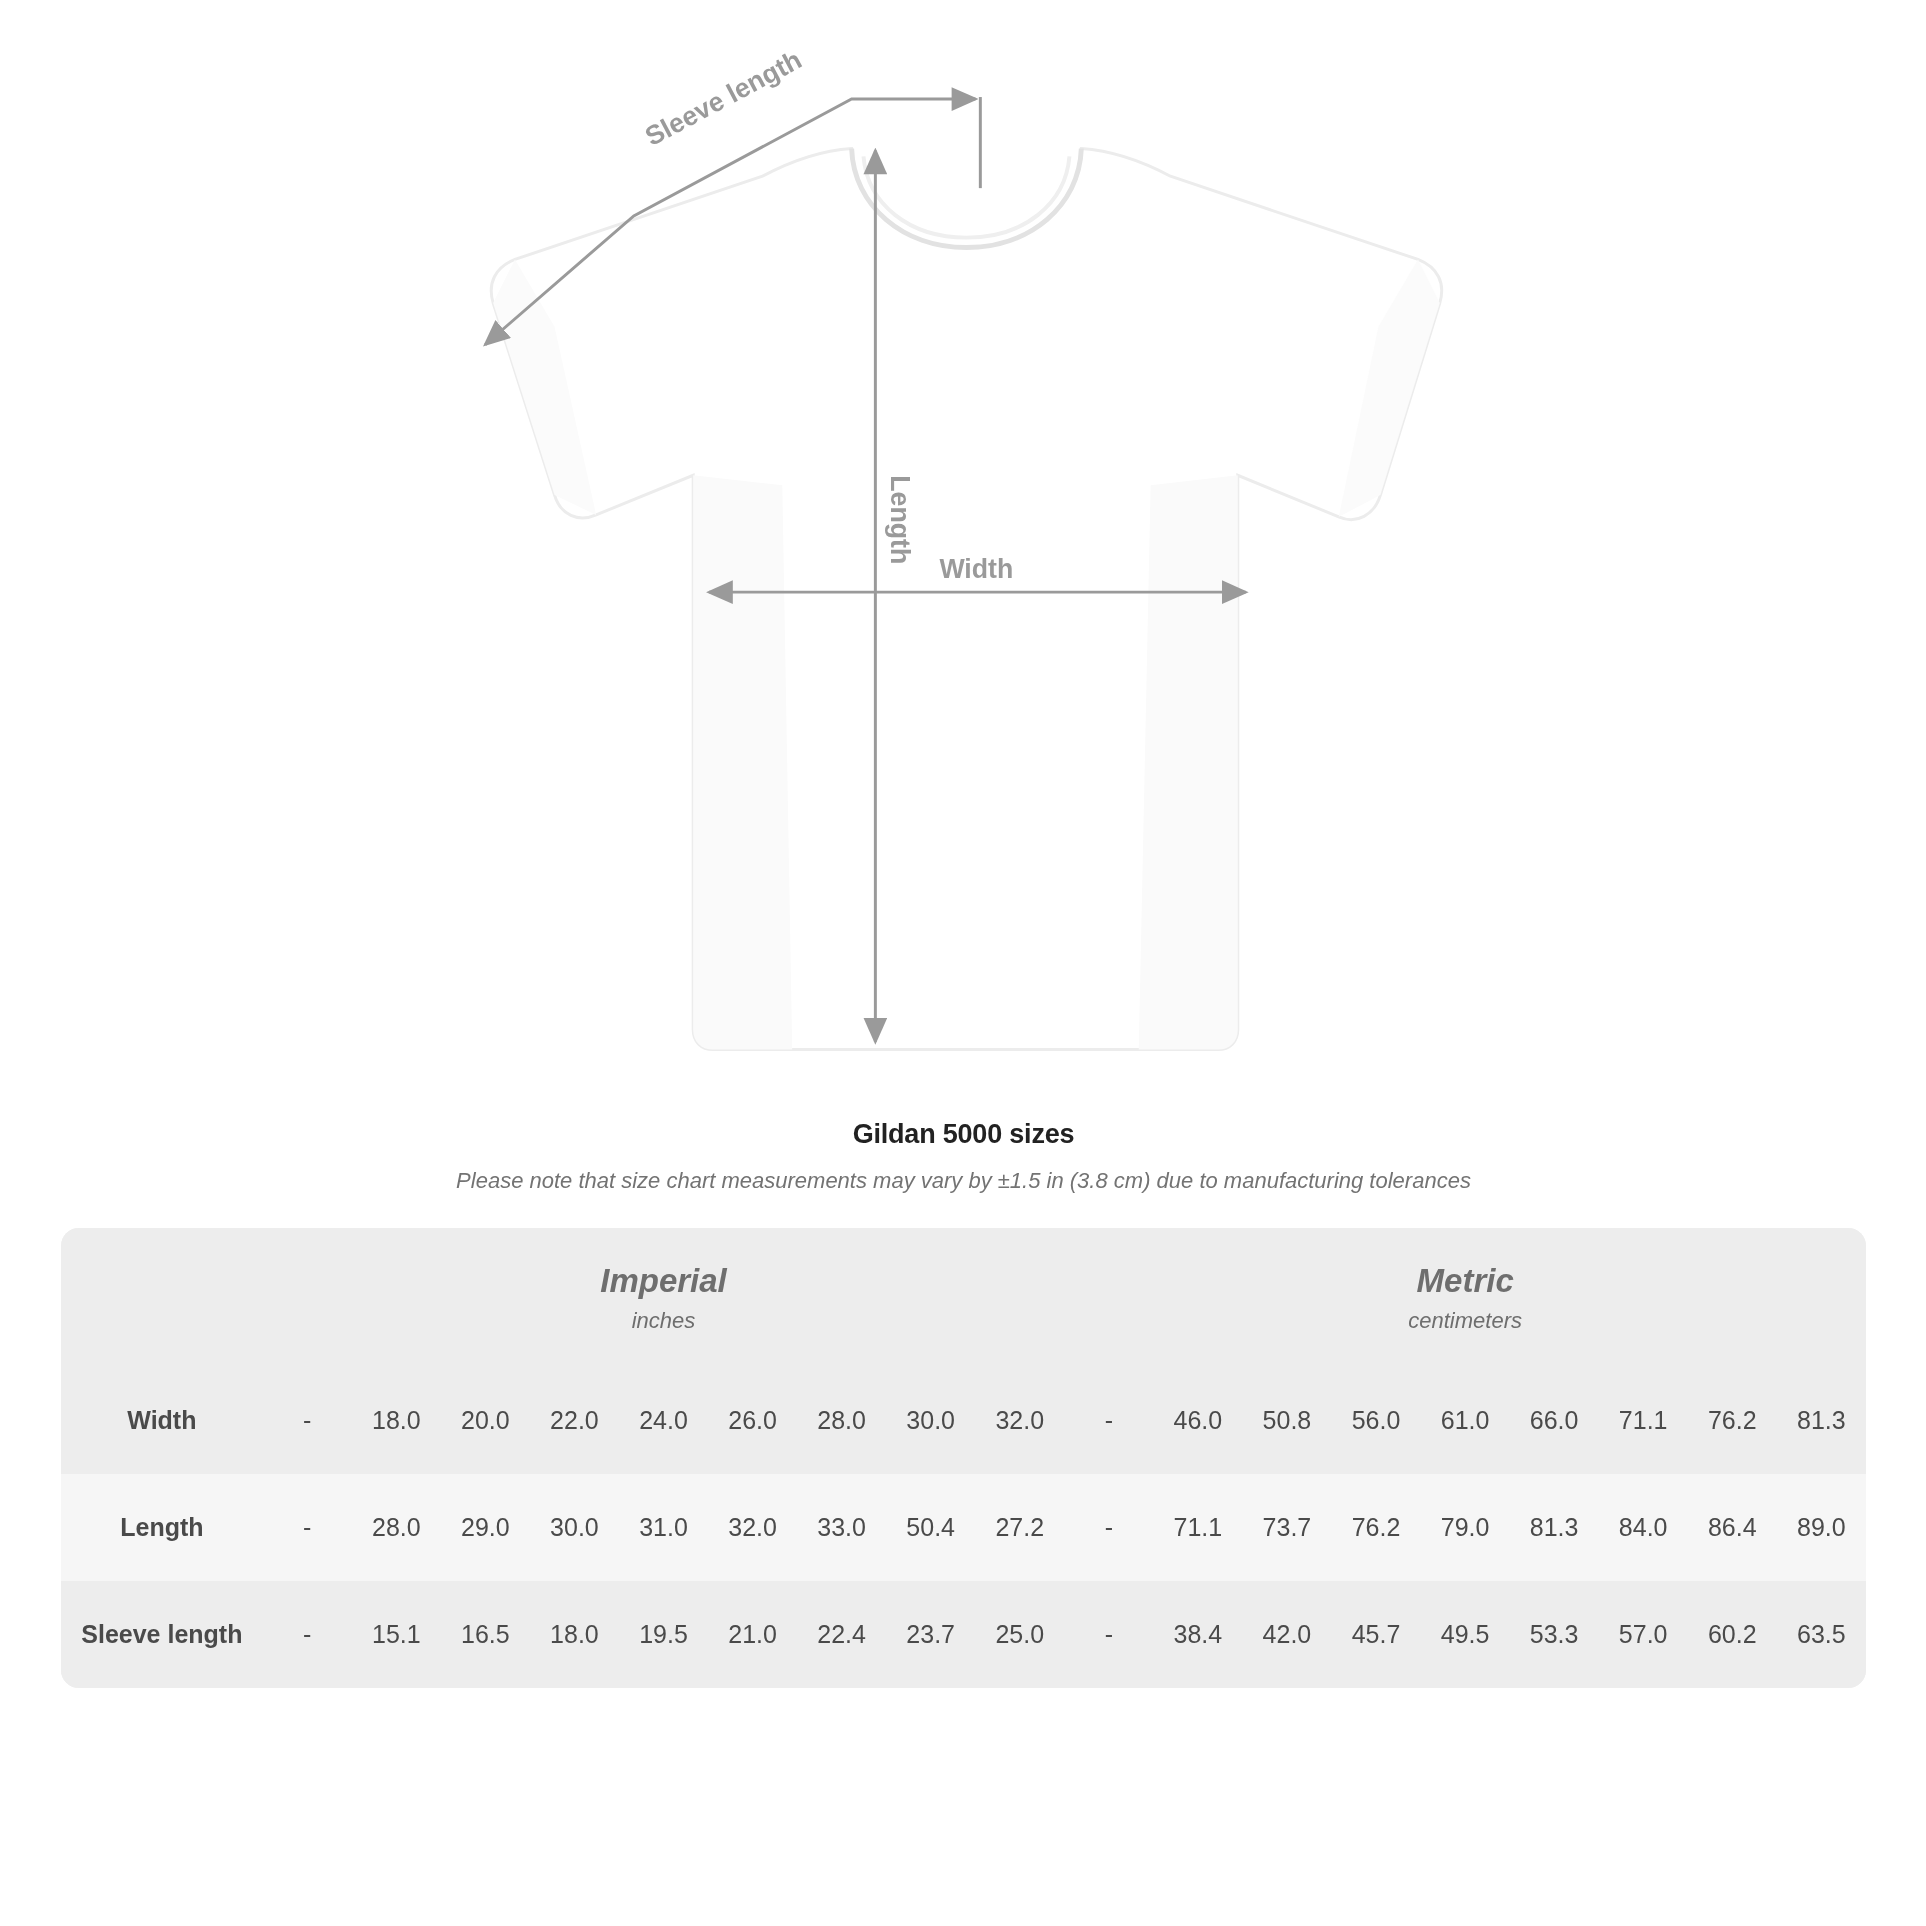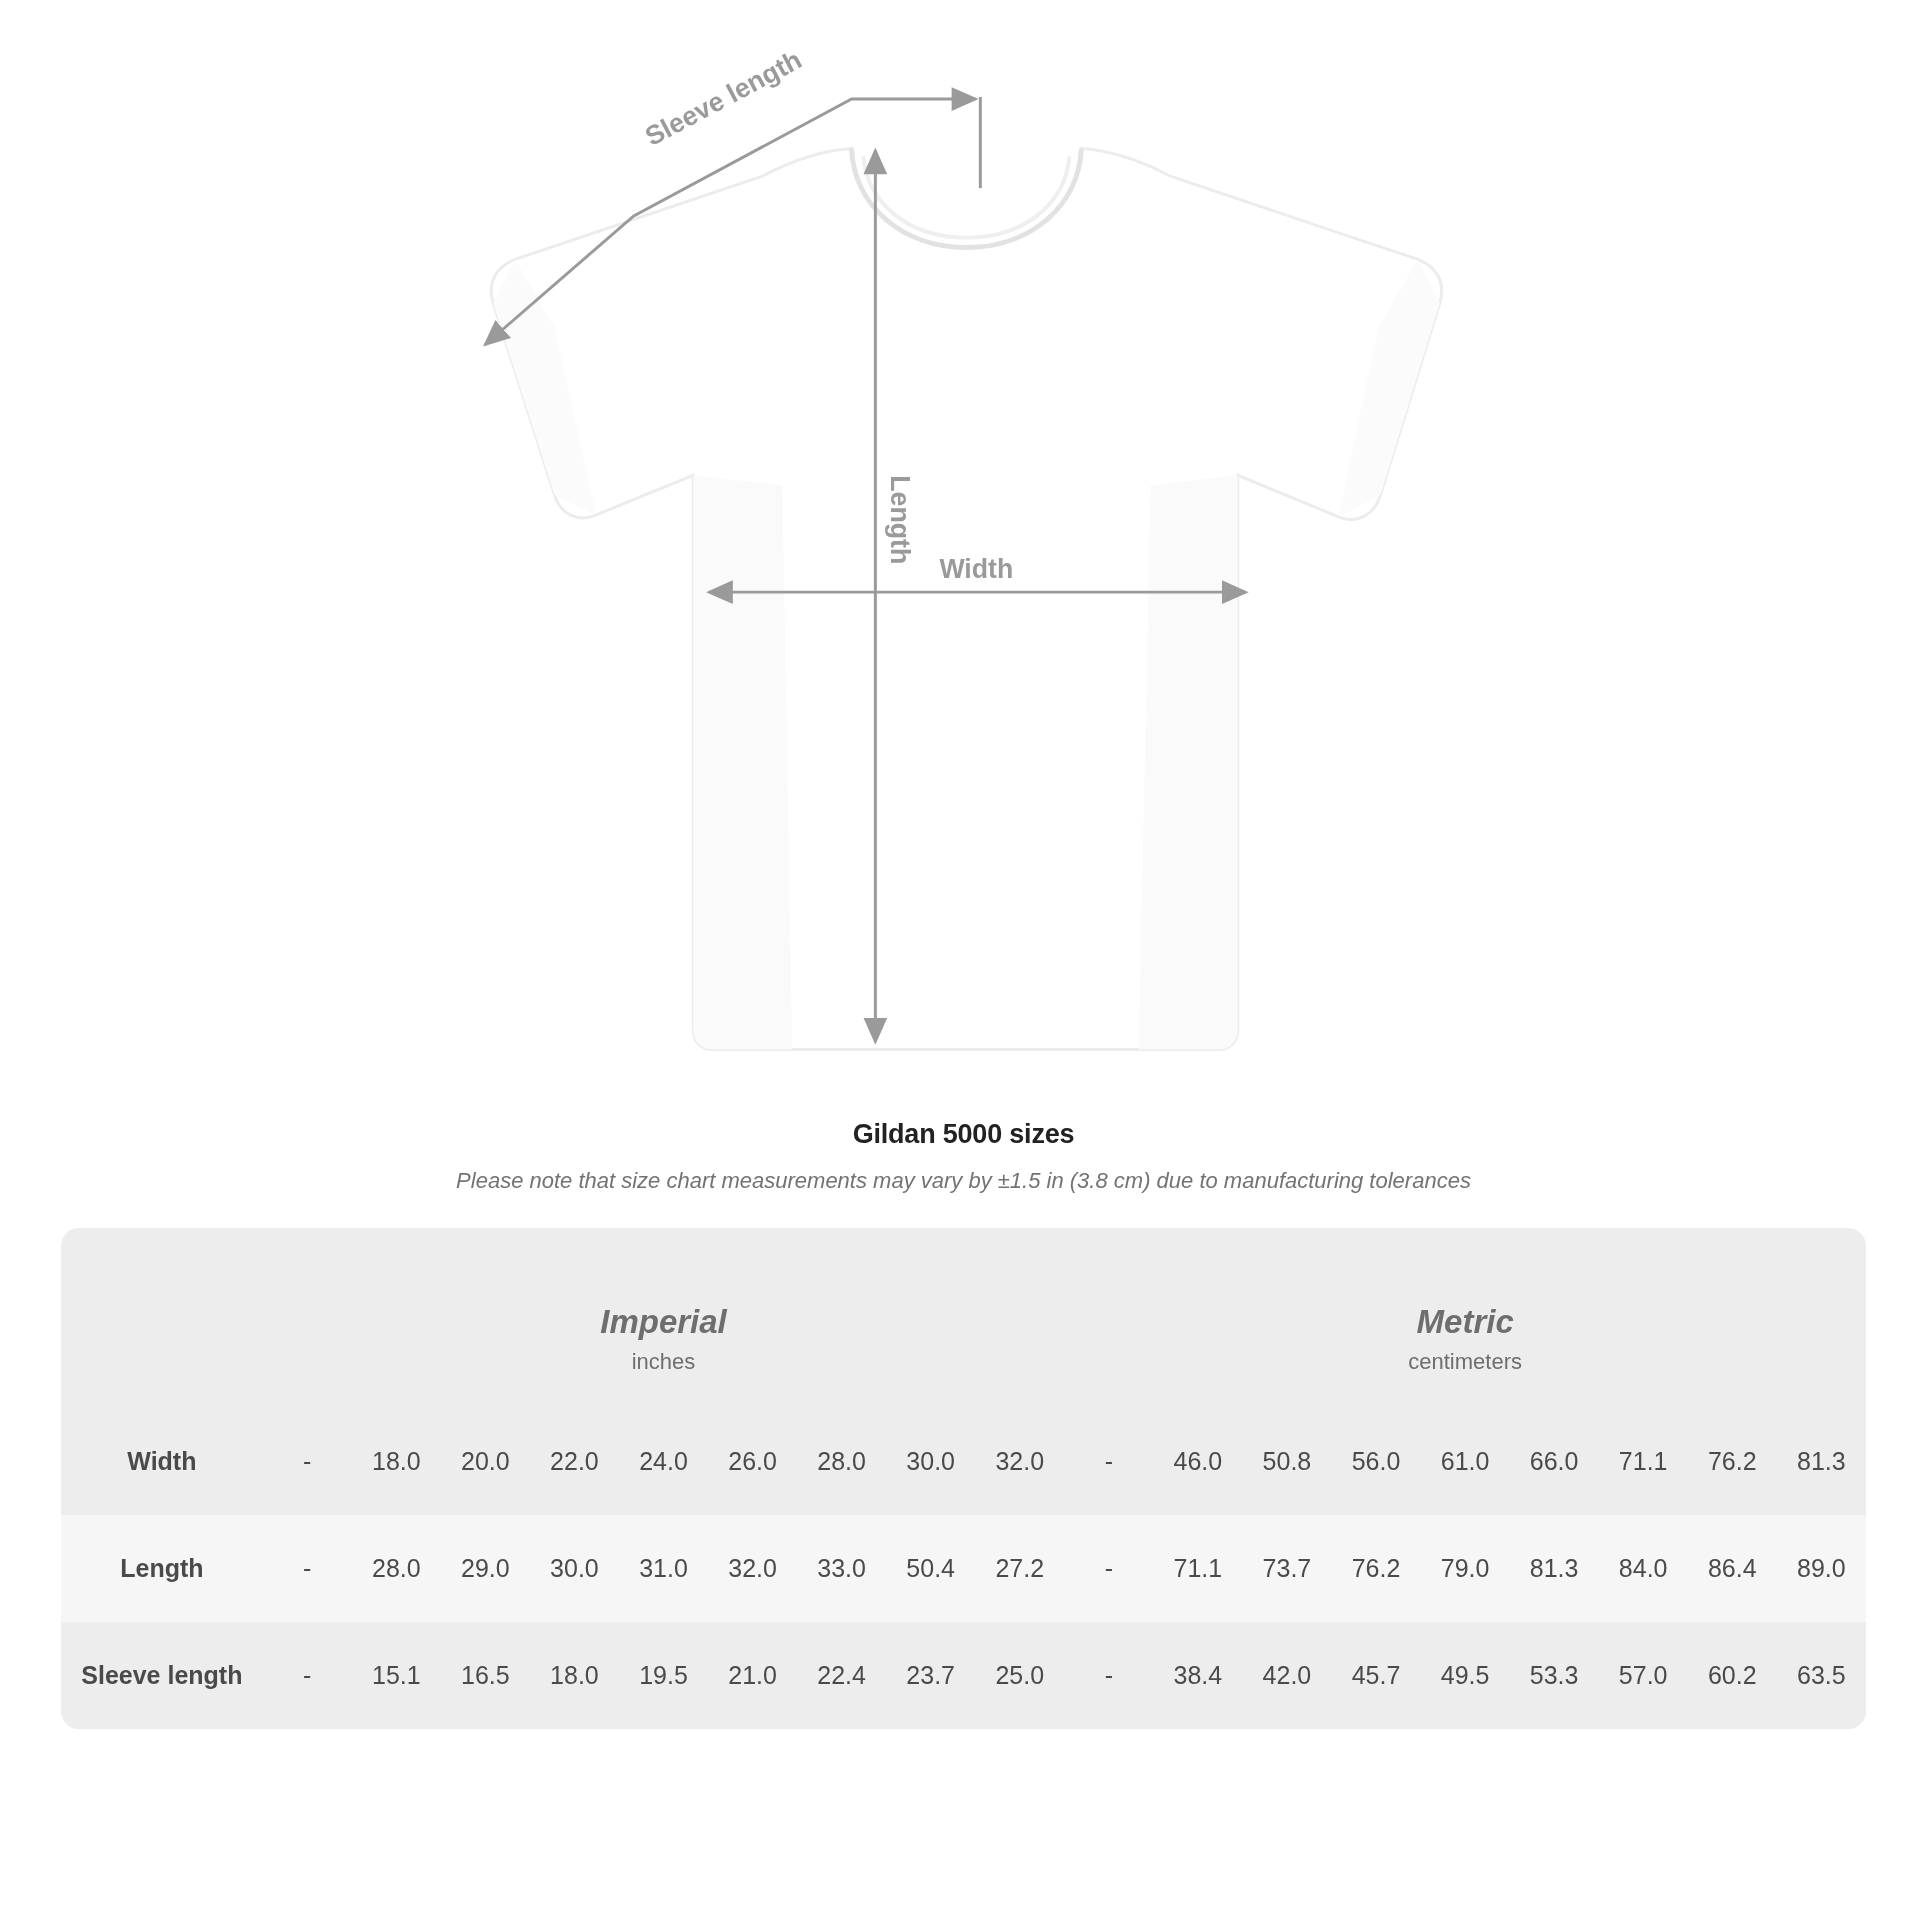--- a/index.html
+++ b/index.html
@@ -55,21 +55,20 @@
   .table-wrap {
     margin: 34px 61px 0 61px;
     border-radius: 18px;
     overflow: hidden;
     background: #ededed;
   }
   table.size-table {
     border-collapse: collapse;
     width: 100%;
     table-layout: fixed;
-    margin-top: 41px;
   }
   table.size-table td, table.size-table th {
     text-align: center;
     vertical-align: middle;
     font-size: 25px;
     color: #4a4a4a;
     padding: 0;
     border: 0;
   }
   
@@ -79,20 +78,21 @@
     border-bottom: 2px solid #ffffff;
   }
   .unit-name {
     font-size: 33px;
     font-weight: bold;
     font-style: italic;
     color: #6e6e6e;
   }
   .unit-sub {
     font-size: 22px;
+    font-style: italic;
     color: #6e6e6e;
     margin-top: 8px;
   }
   
   .size-row td {
     height: 109px;
     background: #ededed;
     font-weight: bold;
     font-size: 27px;
     color: #4a4a4a;

